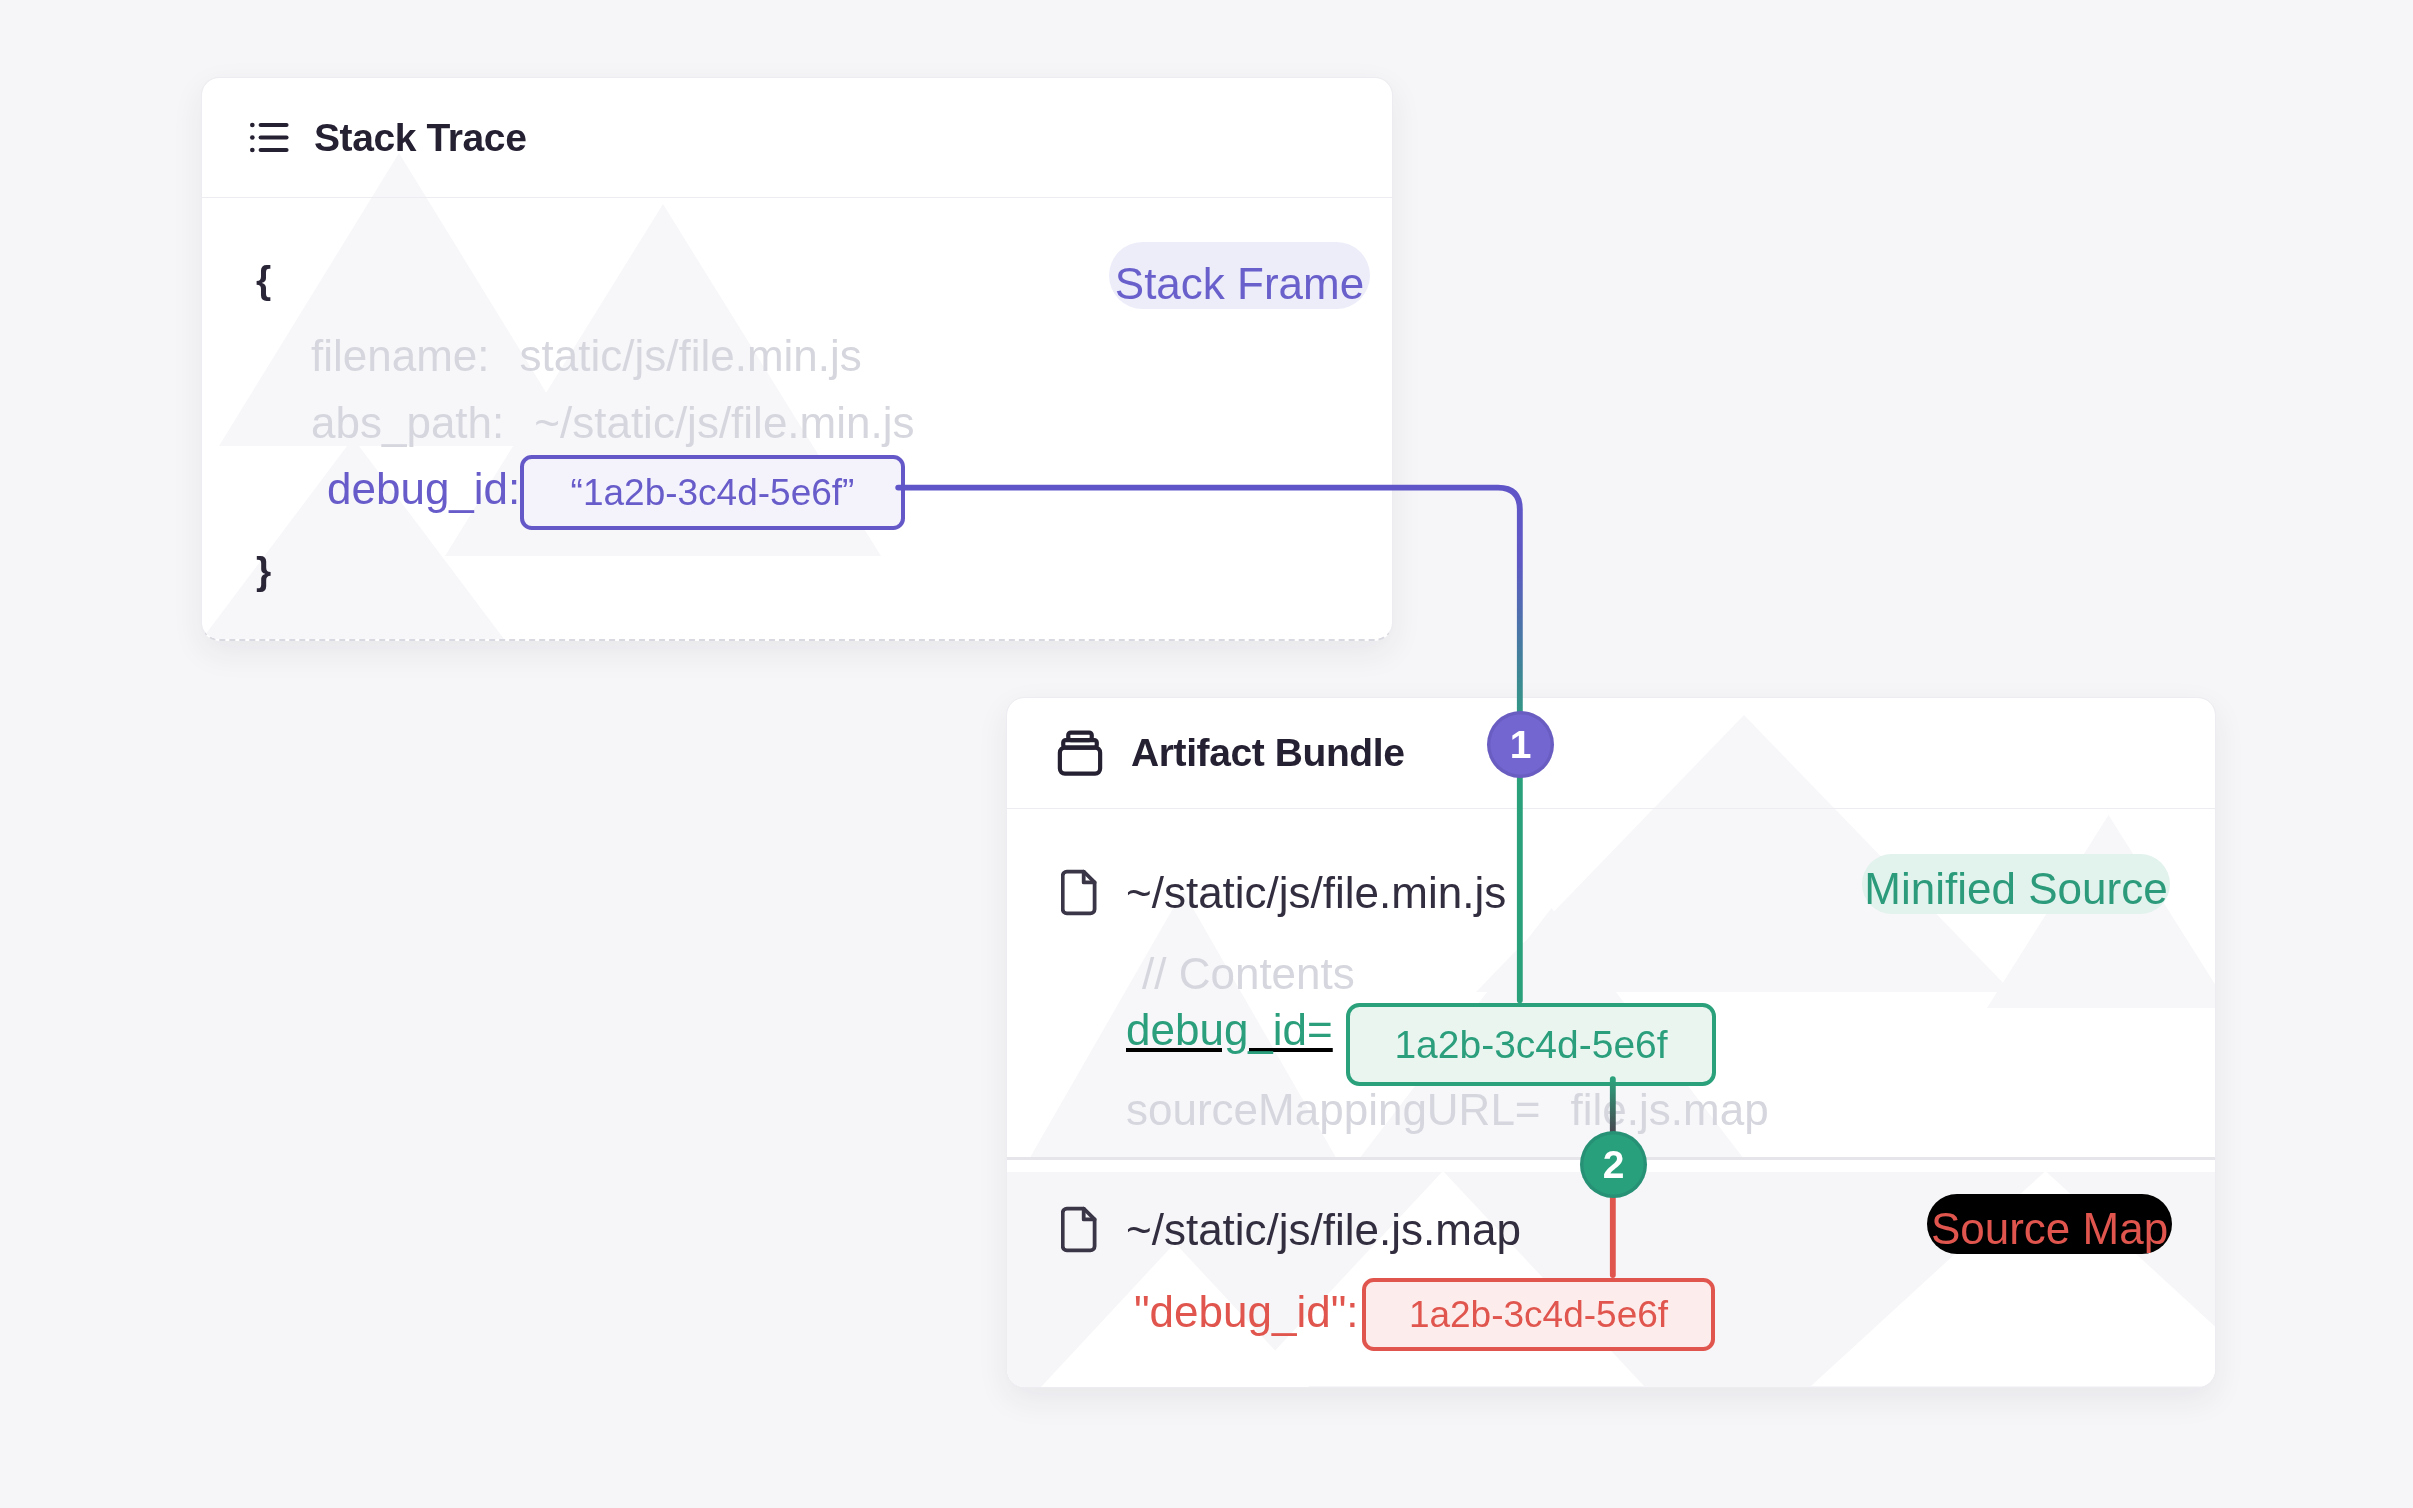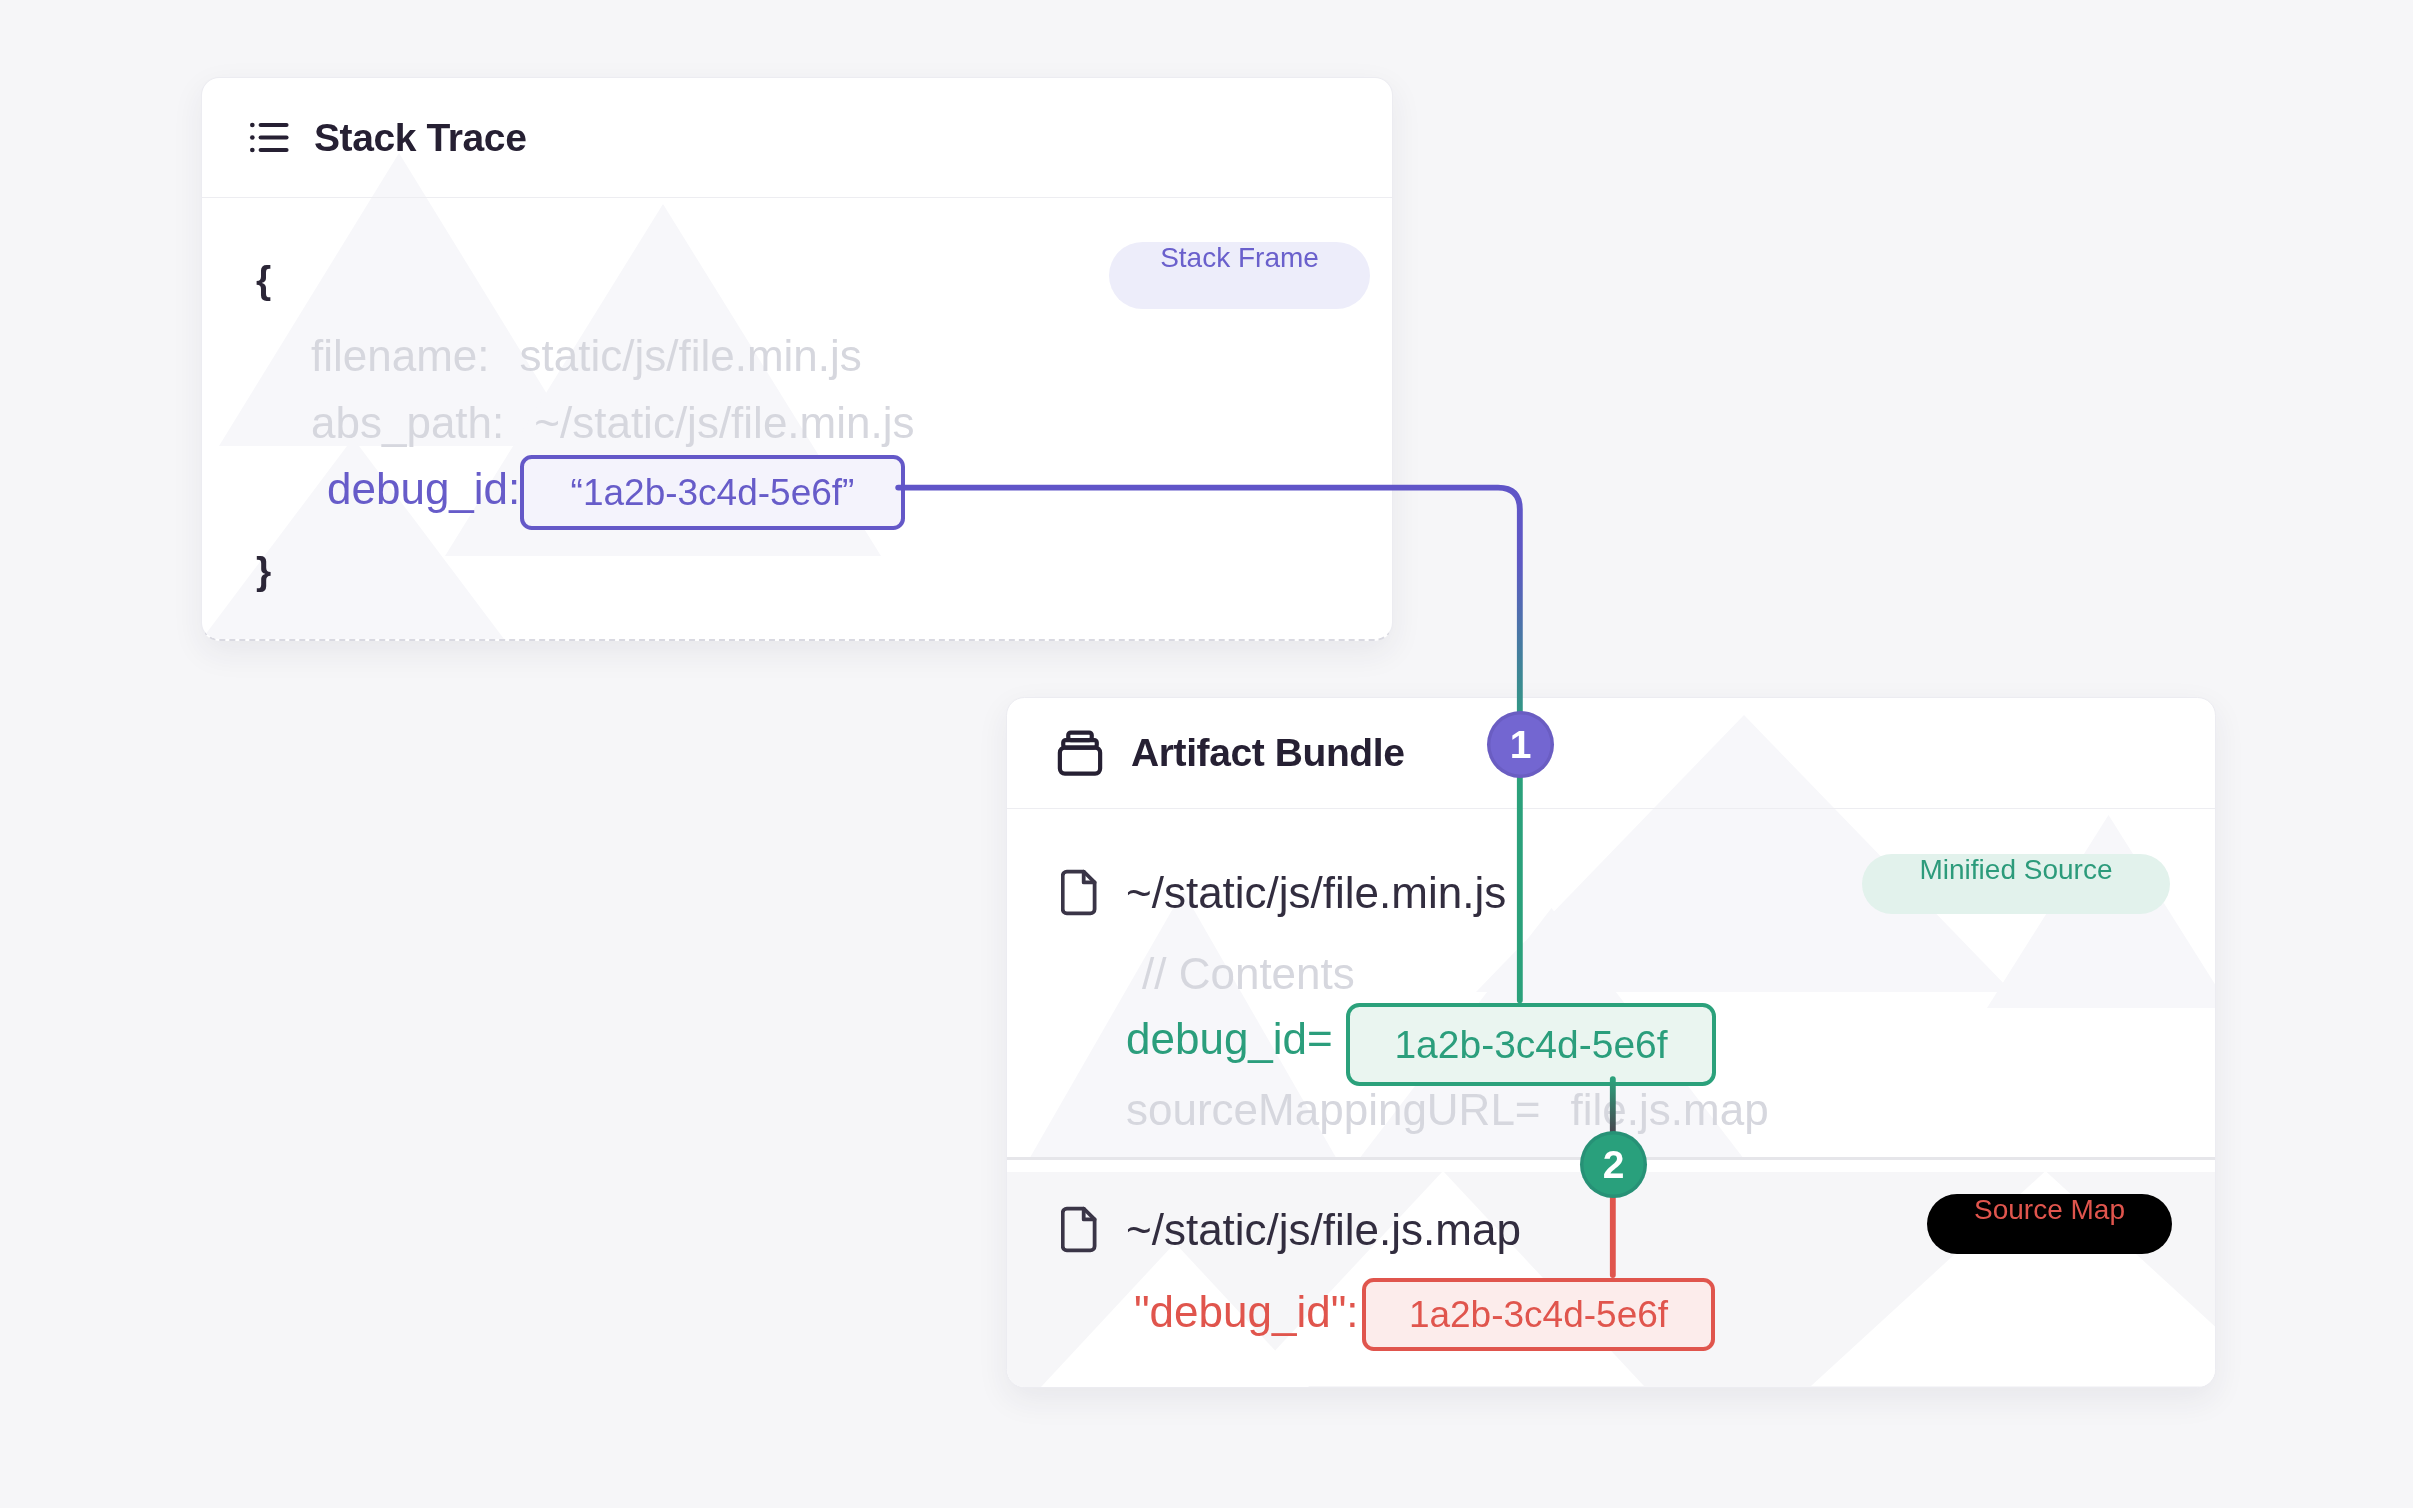--- a/index.html
+++ b/index.html
@@ -26,22 +26,22 @@
   
   .codeline{position:absolute;display:flex;gap:30px;font-size:44px;line-height:45px;z-index:2;white-space:pre;}
   .gray{color:#d6d7de;}
   .dark{color:#322d3f;}
   .purple{color:#675CC9;}
   .teal{color:#2B9E7C;}
   .red{color:#E0554D;}
   .brace{position:absolute;font-size:39px;line-height:45px;font-weight:700;color:#2b2637;z-index:2;}
 
   
-  .badge{position:absolute;display:flex;align-items:flex-start;justify-content:center;
-         border-radius:37px;font-size:28px;z-index:2;}
+  .badge{position:absolute;display:flex;align-items:flex-end;justify-content:center;
+         border-radius:37px;font-size:44px;z-index:2;}
   #stackFrameBadge{left:907px;top:164px;width:261px;height:67px;background:#EDEDFA;color:#6A60CC;}
   #minifiedBadge{left:855px;top:156px;width:308px;height:60px;background:#E2F2EC;color:#2C9B7B;}
   #sourceMapBadge{left:920px;top:496px;width:245px;height:60px;background:#000000;color:#E0554D;}
 
   
   .vbox{position:absolute;display:flex;align-items:center;justify-content:center;z-index:2;}
   #purpleBox{left:318px;top:377px;width:377px;height:67px;border:4.2px solid #6458C8;
              background:#F4F3FC;color:#675CC9;font-size:37px;border-radius:11.7px;}
   #tealBox{left:339px;top:305px;width:362px;height:75px;border:4.2px solid #2BA17B;
            background:#EAF5F0;color:#2B9E7C;font-size:39px;border-radius:13.4px;}
@@ -151,21 +151,21 @@
       <span class="dark">~/static/js/file.min.js</span>
     </div>
     <div class="badge" id="minifiedBadge">
       <span>Minified Source</span>
     </div>
 
     <div class="codeline" style="left:119px;top:253px;margin-left:16px;">
       <span class="gray">// Contents</span>
     </div>
 
-    <div class="codeline" style="left:119px;top:318px;">
+    <div class="codeline" style="left:119px;top:309px;text-decoration:underline;">
       <span class="teal">debug_id=</span>
     </div>
     <div class="vbox" id="tealBox">
       <span>1a2b-3c4d-5e6f</span>
     </div>
 
     <div class="codeline" style="left:119px;top:389px;">
       <span class="gray">sourceMappingURL=</span>
       <span class="gray">file.js.map</span>
     </div>

